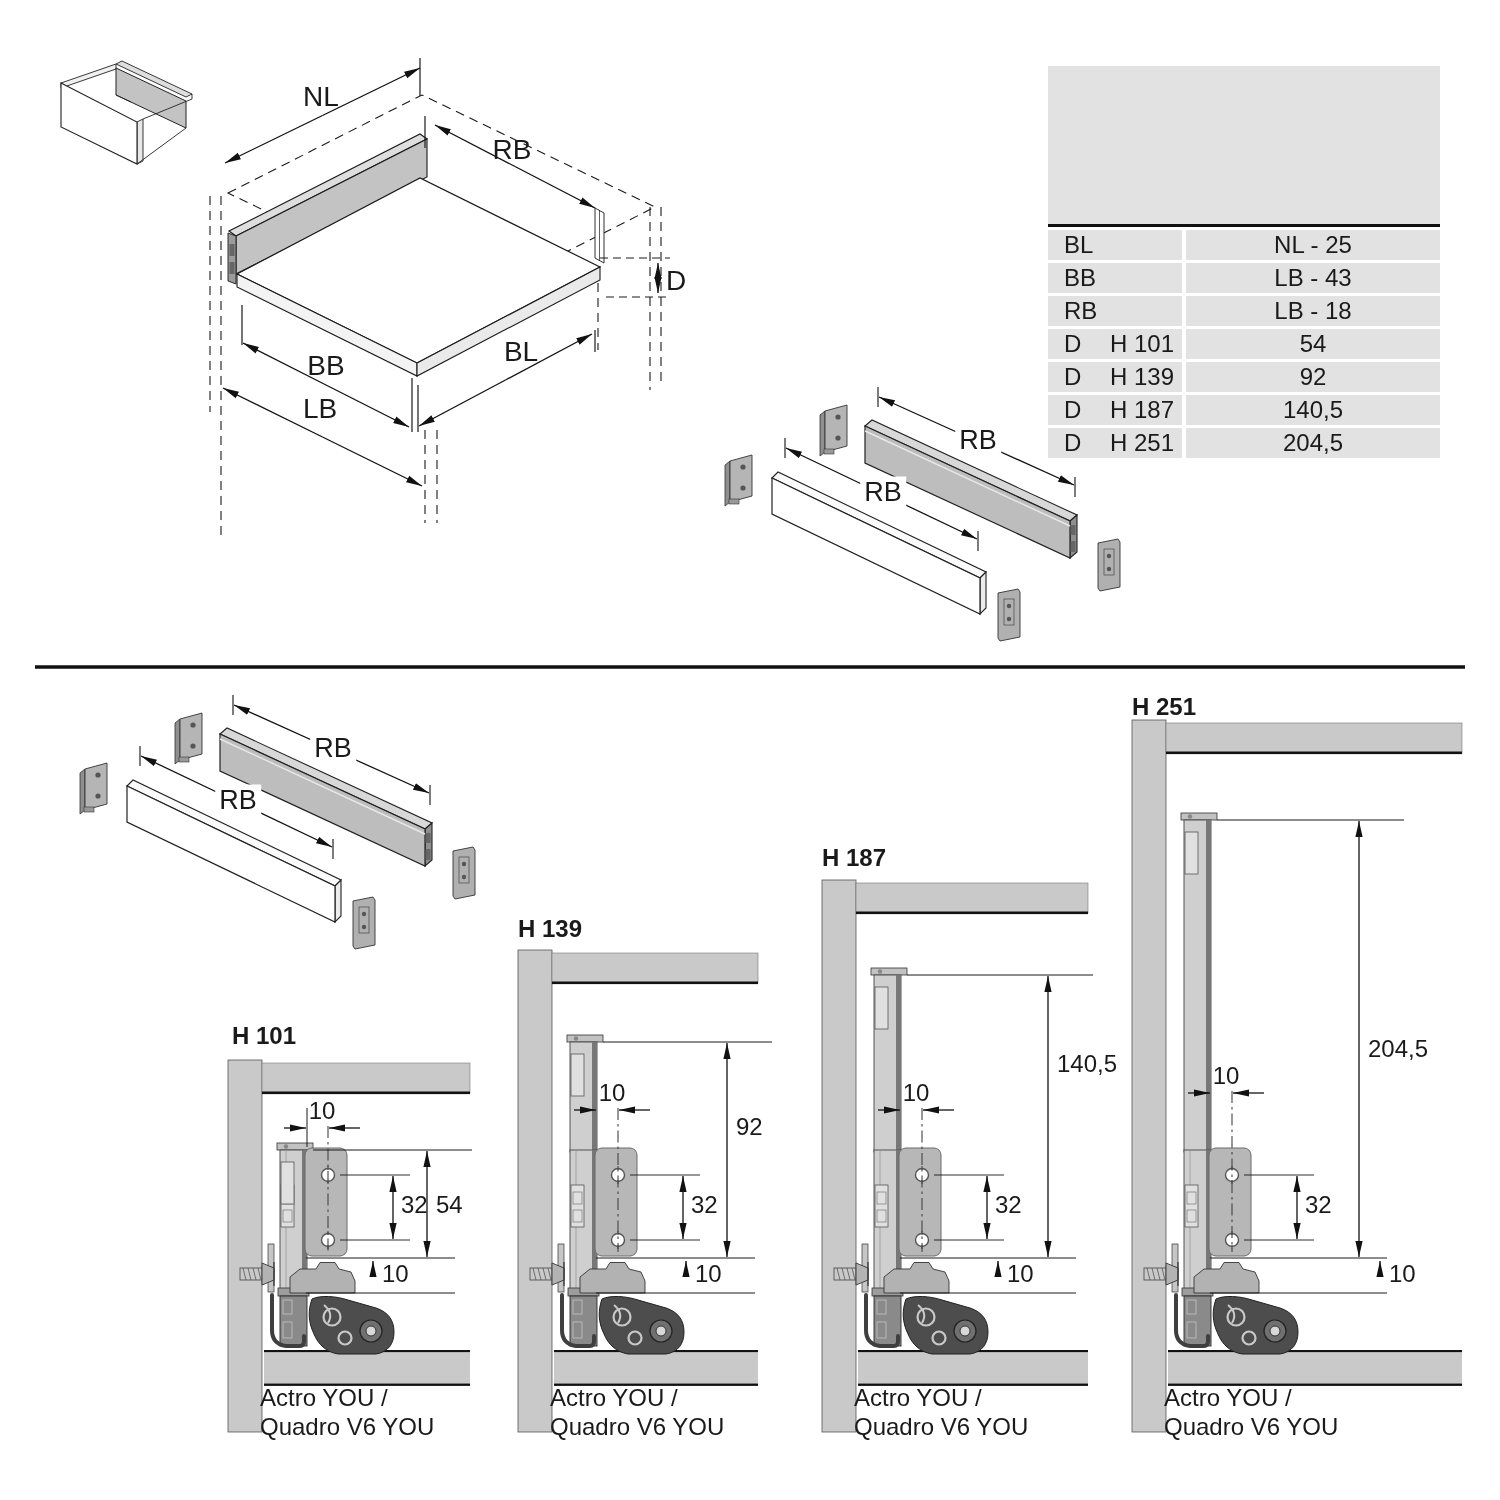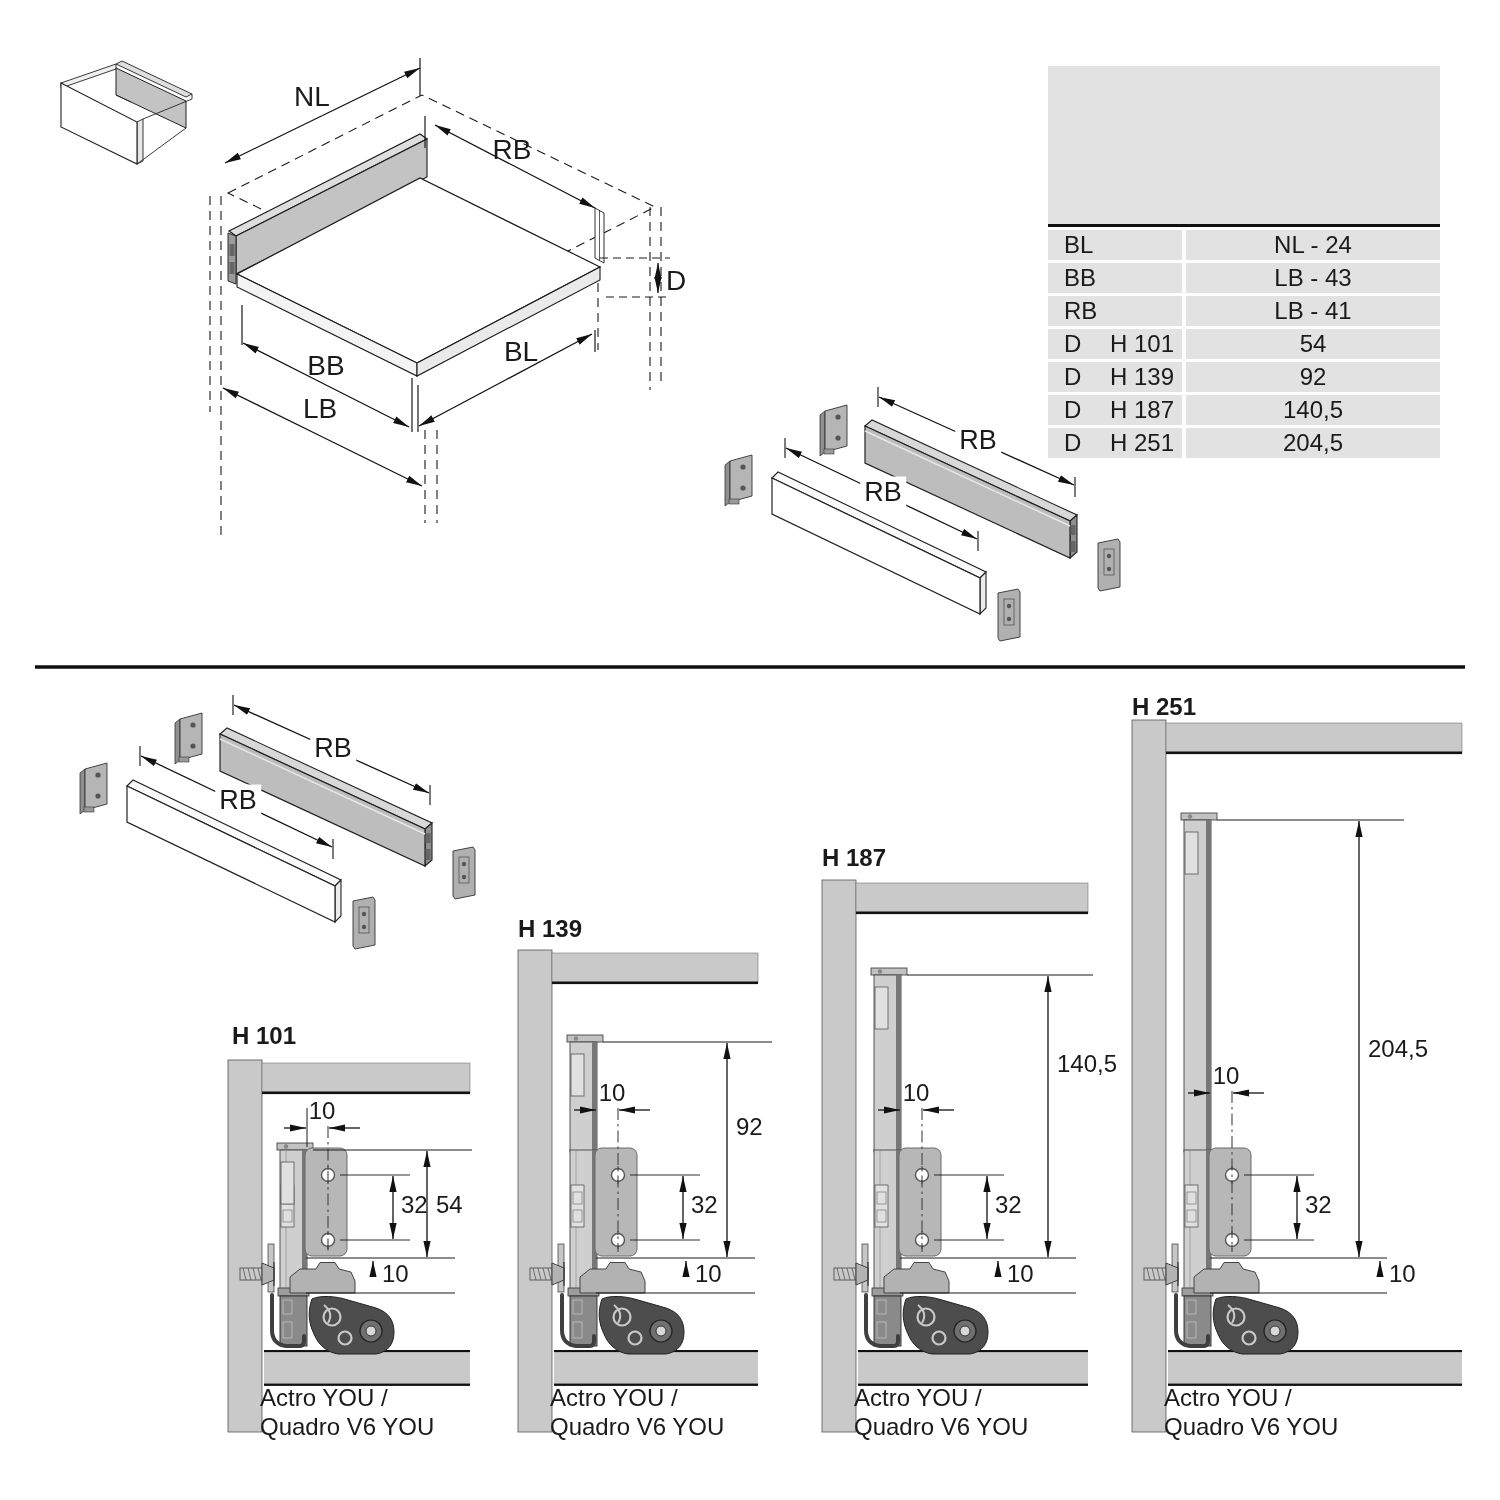--- a/index.html
+++ b/index.html
@@ -306,37 +306,37 @@
 
 <div id="spec-table">
   <div class="tbl-head"></div>
   <div class="tbl-sep"></div>
   <div class="tbl-row">
     <div class="cell-l">
           <span class="c1">BL</span>
           <span></span>
         </div>
     <div class="gap"></div>
-        <div class="cell-r">NL - 24</div>
+        <div class="cell-r">NL - 25</div>
   </div>
   <div class="tbl-row">
     <div class="cell-l">
           <span class="c1">BB</span>
           <span></span>
         </div>
     <div class="gap"></div>
         <div class="cell-r">LB - 43</div>
   </div>
   <div class="tbl-row">
     <div class="cell-l">
           <span class="c1">RB</span>
           <span></span>
         </div>
     <div class="gap"></div>
-        <div class="cell-r">LB - 41</div>
+        <div class="cell-r">LB - 18</div>
   </div>
   <div class="tbl-row">
     <div class="cell-l">
           <span class="c1">D</span>
           <span>H 101</span>
         </div>
     <div class="gap"></div>
         <div class="cell-r">54</div>
   </div>
   <div class="tbl-row">
@@ -358,21 +358,21 @@
   <div class="tbl-row">
     <div class="cell-l">
           <span class="c1">D</span>
           <span>H 251</span>
         </div>
     <div class="gap"></div>
         <div class="cell-r">204,5</div>
   </div>
 </div>
 
-<span class="lbl iso" style="left:312px;top:97px">NL</span>
+<span class="lbl iso" style="left:321px;top:97px">NL</span>
 <span class="lbl iso" style="left:512px;top:150px">RB</span>
 <span class="lbl iso" style="left:676px;top:281px">D</span>
 <span class="lbl iso" style="left:326px;top:366px">BB</span>
 <span class="lbl iso" style="left:521px;top:352px">BL</span>
 <span class="lbl iso" style="left:320px;top:409px">LB</span>
 
 <span class="lbl rb" style="left:333px;top:748px">RB</span>
 <span class="lbl rb" style="left:238px;top:800px">RB</span>
 <span class="lbl rb" style="left:978px;top:440px">RB</span>
 <span class="lbl rb" style="left:883px;top:492px">RB</span>

